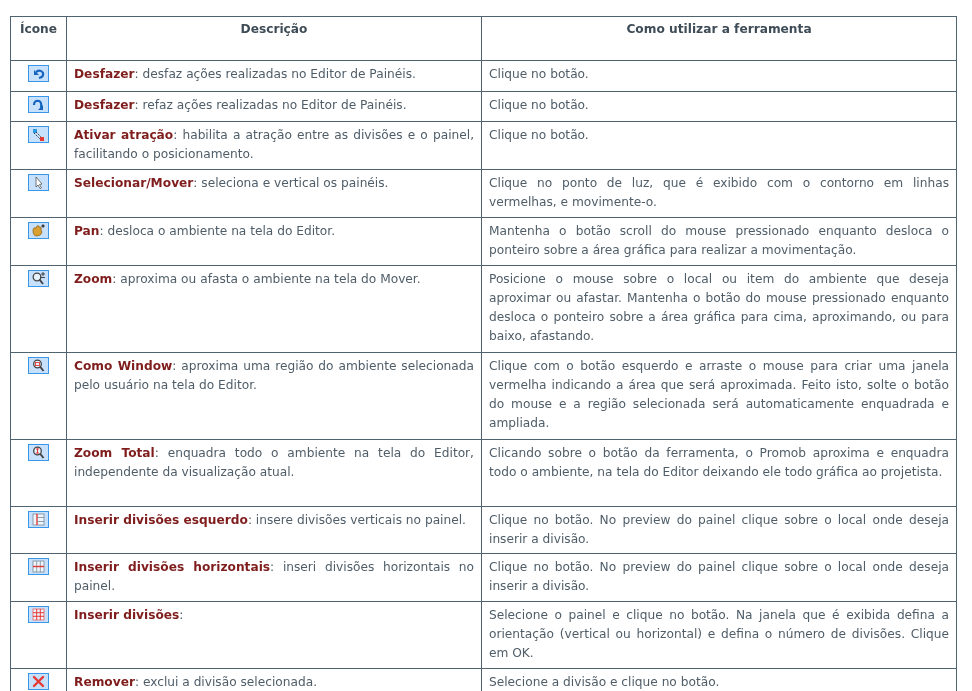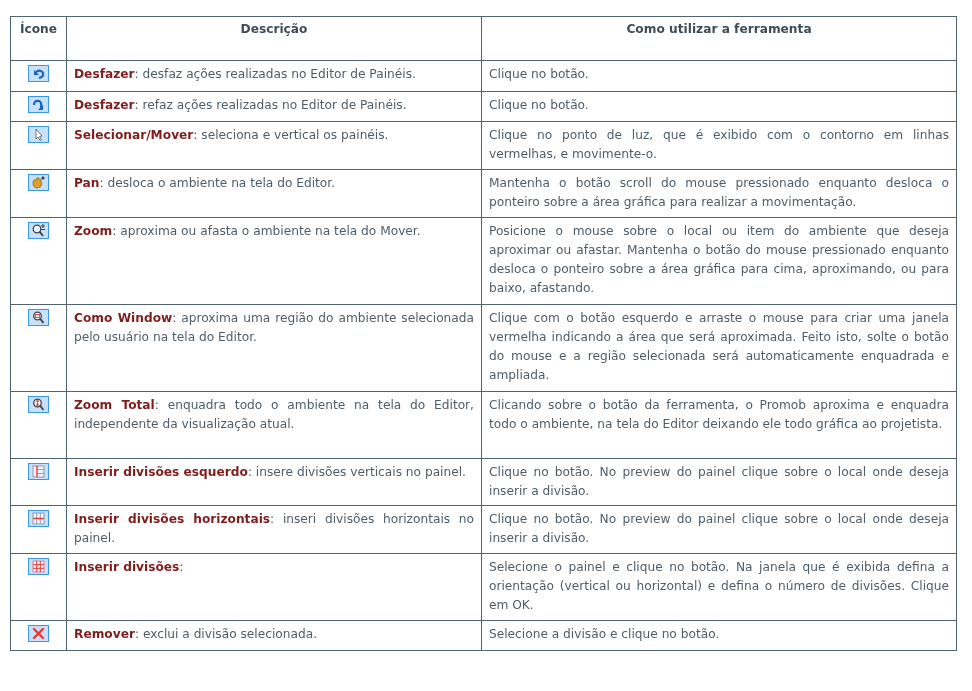--- a/index.html
+++ b/index.html
@@ -63,20 +63,31 @@
       <td class="desc"><span class="bold">Desfazer</span><span>: desfaz ações realizadas no Editor de Painéis.</span></td>
       <td class="usage">Clique no botão.</td>
     </tr>
     <tr style="height:30px">
       <td class="icon-cell"><span class="icon">
         <svg viewBox="0 0 19 15">
               <path d="M14 8 L14 13 L9 13 Z" fill="#1565c0"></path>
               <path d="M5 8 Q5 3 10 4 Q13 5 12 11" stroke="#1565c0" stroke-width="2.2" fill="none"></path>
             </svg></span></td>
       <td class="desc"><span class="bold">Desfazer</span><span>: refaz ações realizadas no Editor de Painéis.</span></td>
+      <td class="usage">Clique no botão.</td>
+    </tr>
+    <tr style="height:48px">
+      <td class="icon-cell"><span class="icon">
+        <svg viewBox="0 0 19 15">
+              <rect x="4" y="2" width="4" height="4" fill="#2a9be0"></rect>
+              <line x1="7" y1="5" x2="13" y2="11" stroke="#333" stroke-width="1" stroke-dasharray="1.5 1"></line>
+              <line x1="5" y1="6" x2="11" y2="12" stroke="#333" stroke-width="1" stroke-dasharray="1.5 1"></line>
+              <rect x="11" y="10" width="4" height="4" fill="#e53935"></rect>
+            </svg></span></td>
+      <td class="desc"><span class="bold">Ativar atração</span><span>: habilita a atração entre as divisões e o painel, facilitando o posicionamento.</span></td>
       <td class="usage">Clique no botão.</td>
     </tr>
     <tr style="height:48px">
       <td class="icon-cell"><span class="icon">
         <svg viewBox="0 0 19 15">
               <path d="M7 2 L7 12 L9 10 L11 13.5 L12.5 12.8 L10.5 9.5 L13 9 Z" fill="#fff" stroke="#555" stroke-width="0.8"></path>
             </svg></span></td>
       <td class="desc"><span class="bold">Selecionar/Mover</span><span>: seleciona e vertical os painéis.</span></td>
       <td class="usage">Clique no ponto de luz, que é exibido com o contorno em linhas vermelhas, e movimente-o.</td>
     </tr>

